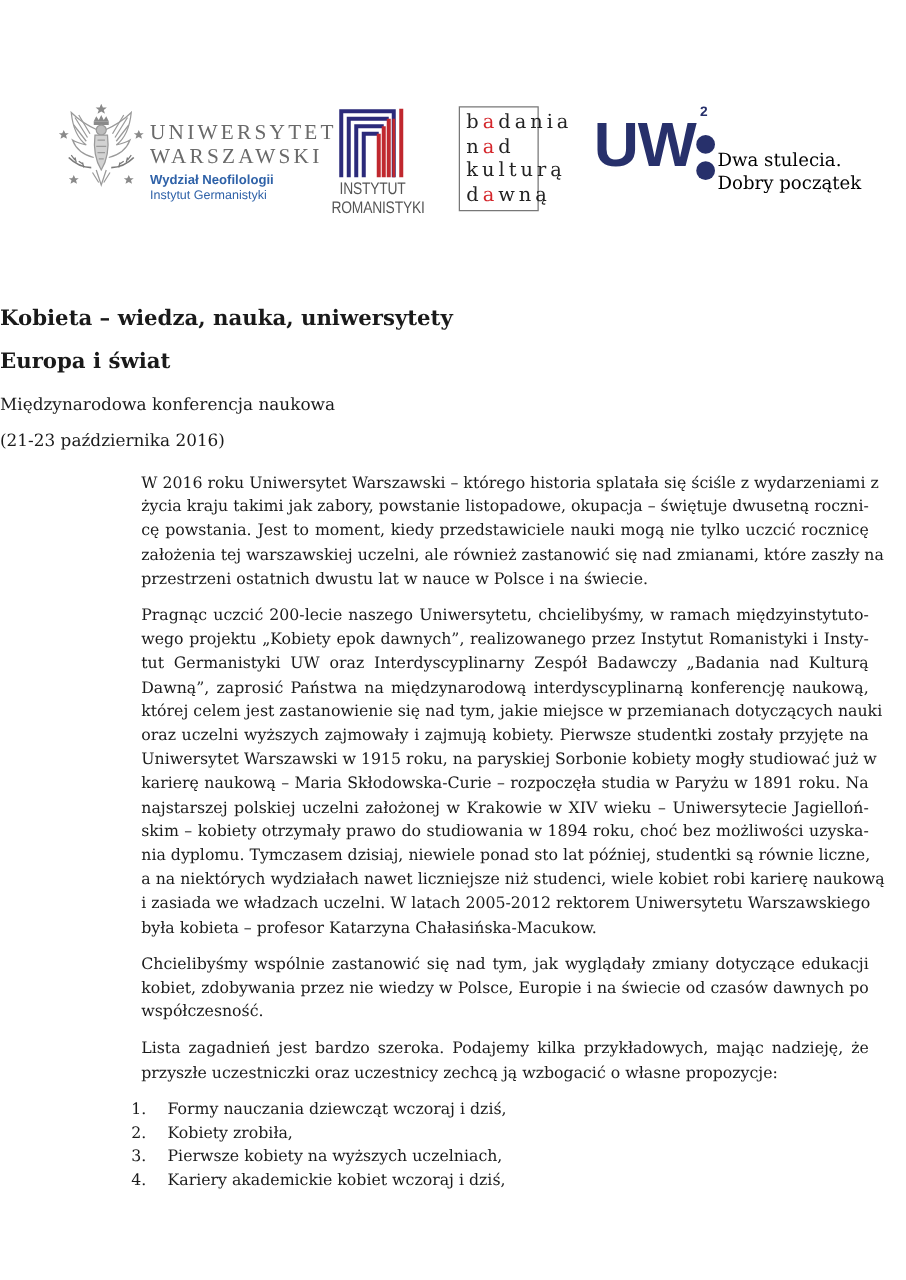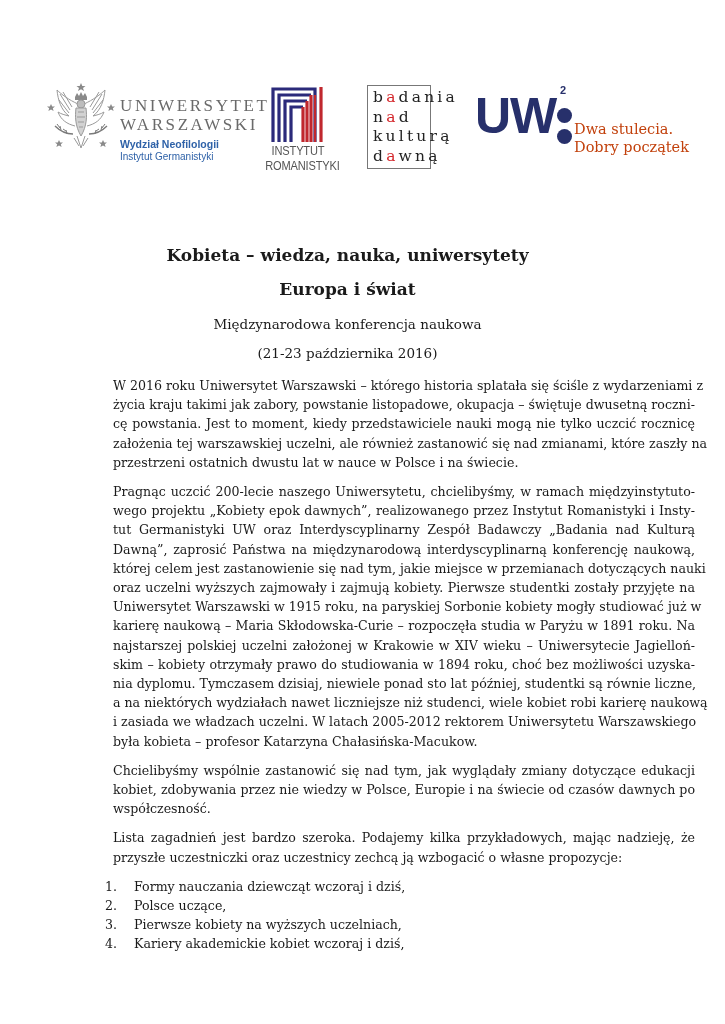--- a/index.html
+++ b/index.html
@@ -22,24 +22,24 @@
     
     .bnkd-logo { position: absolute; left: 367px; top: 85px; width: 64px; height: 84px; border: 1px solid #777; box-sizing: border-box; padding: 2px 5px; font-family: "DejaVu Serif", "Liberation Serif", serif; font-size: 15.5px; line-height: 19.5px; letter-spacing: 3.2px; color: #222; }
     .bnkd-logo .red { color: #d4262b; }
 
     
     .uw2-logo { position: absolute; left: 475px; top: 88px; width: 230px; height: 80px; }
     .uw2-big { position: absolute; left: 0; top: 0; font-family: Liberation Sans, sans-serif; font-weight: bold; font-size: 50px; color: #27306b; line-height: 56px; letter-spacing: -1px; }
     .uw2-dots { position: absolute; left: 82px; top: 14px; width: 16px; height: 42px; }
     .uw2-dots span { position: absolute; left: 0; width: 15px; height: 15px; border-radius: 50%; background: #27306b; }
     .uw2-sup { position: absolute; left: 85px; top: -4px; font-family: "Liberation Sans", sans-serif; font-weight: bold; font-size: 11px; color: #27306b; }
-    .uw2-tag { position: absolute; left: 99px; top: 32px; font-family: "DejaVu Serif", "Liberation Serif", serif; font-size: 14.5px; color: #c2410c; line-height: 18px; }
-
-    
-    .titles { position: absolute; left: 15px; top: 244px; width: 665px; text-align: center; }
+    .uw2-tag { position: absolute; left: 99px; top: 32px; font-family: "DejaVu Serif", "Liberation Serif", serif; font-size: 14.5px; color: #000000; line-height: 18px; }
+
+    
+    .titles { position: absolute; left: 0; top: 244px; width: 665px; }
     .title1 { font-family: "DejaVu Serif", serif; font-weight: bold; font-size: 17px; line-height: 22px; margin-top: 0; }
     .title2 { font-family: "DejaVu Serif", serif; font-weight: bold; font-size: 17px; line-height: 22px; margin-top: 12px; }
     .sub1 { font-family: "DejaVu Serif", serif; font-size: 13.5px; line-height: 18px; margin-top: 15px; }
     .sub2 { font-family: "DejaVu Serif", serif; font-size: 13.5px; line-height: 18px; margin-top: 11px; }
 
     
     .body { position: absolute; left: 113px; top: 376px; width: 582px; font-family: "DejaVu Serif", "Liberation Serif", serif; font-size: 12.6px; line-height: 19.2px; color: #1a1a1a; }
     .para { margin: 0 0 10px 0; text-align: justify; hyphens: manual; }
     .line { display: block; text-align: justify; text-align-last: justify; white-space: nowrap; }
     .line.last { text-align-last: left; }
@@ -178,21 +178,21 @@
         <span class="line last">przyszłe uczestniczki oraz uczestnicy zechcą ją wzbogacić o własne propozycje:</span>
       </div>
     </div>
   <ol class="topics" id="topics">
       <li>
         <span class="num">1.</span>
         <span class="txt">Formy nauczania dziewcząt wczoraj i dziś,</span>
       </li>
       <li>
         <span class="num">2.</span>
-        <span class="txt">Polsce uczące,</span>
+        <span class="txt">Kobiety zrobiła,</span>
       </li>
       <li>
         <span class="num">3.</span>
         <span class="txt">Pierwsze kobiety na wyższych uczelniach,</span>
       </li>
       <li>
         <span class="num">4.</span>
         <span class="txt">Kariery akademickie kobiet wczoraj i dziś,</span>
       </li>
     </ol>

